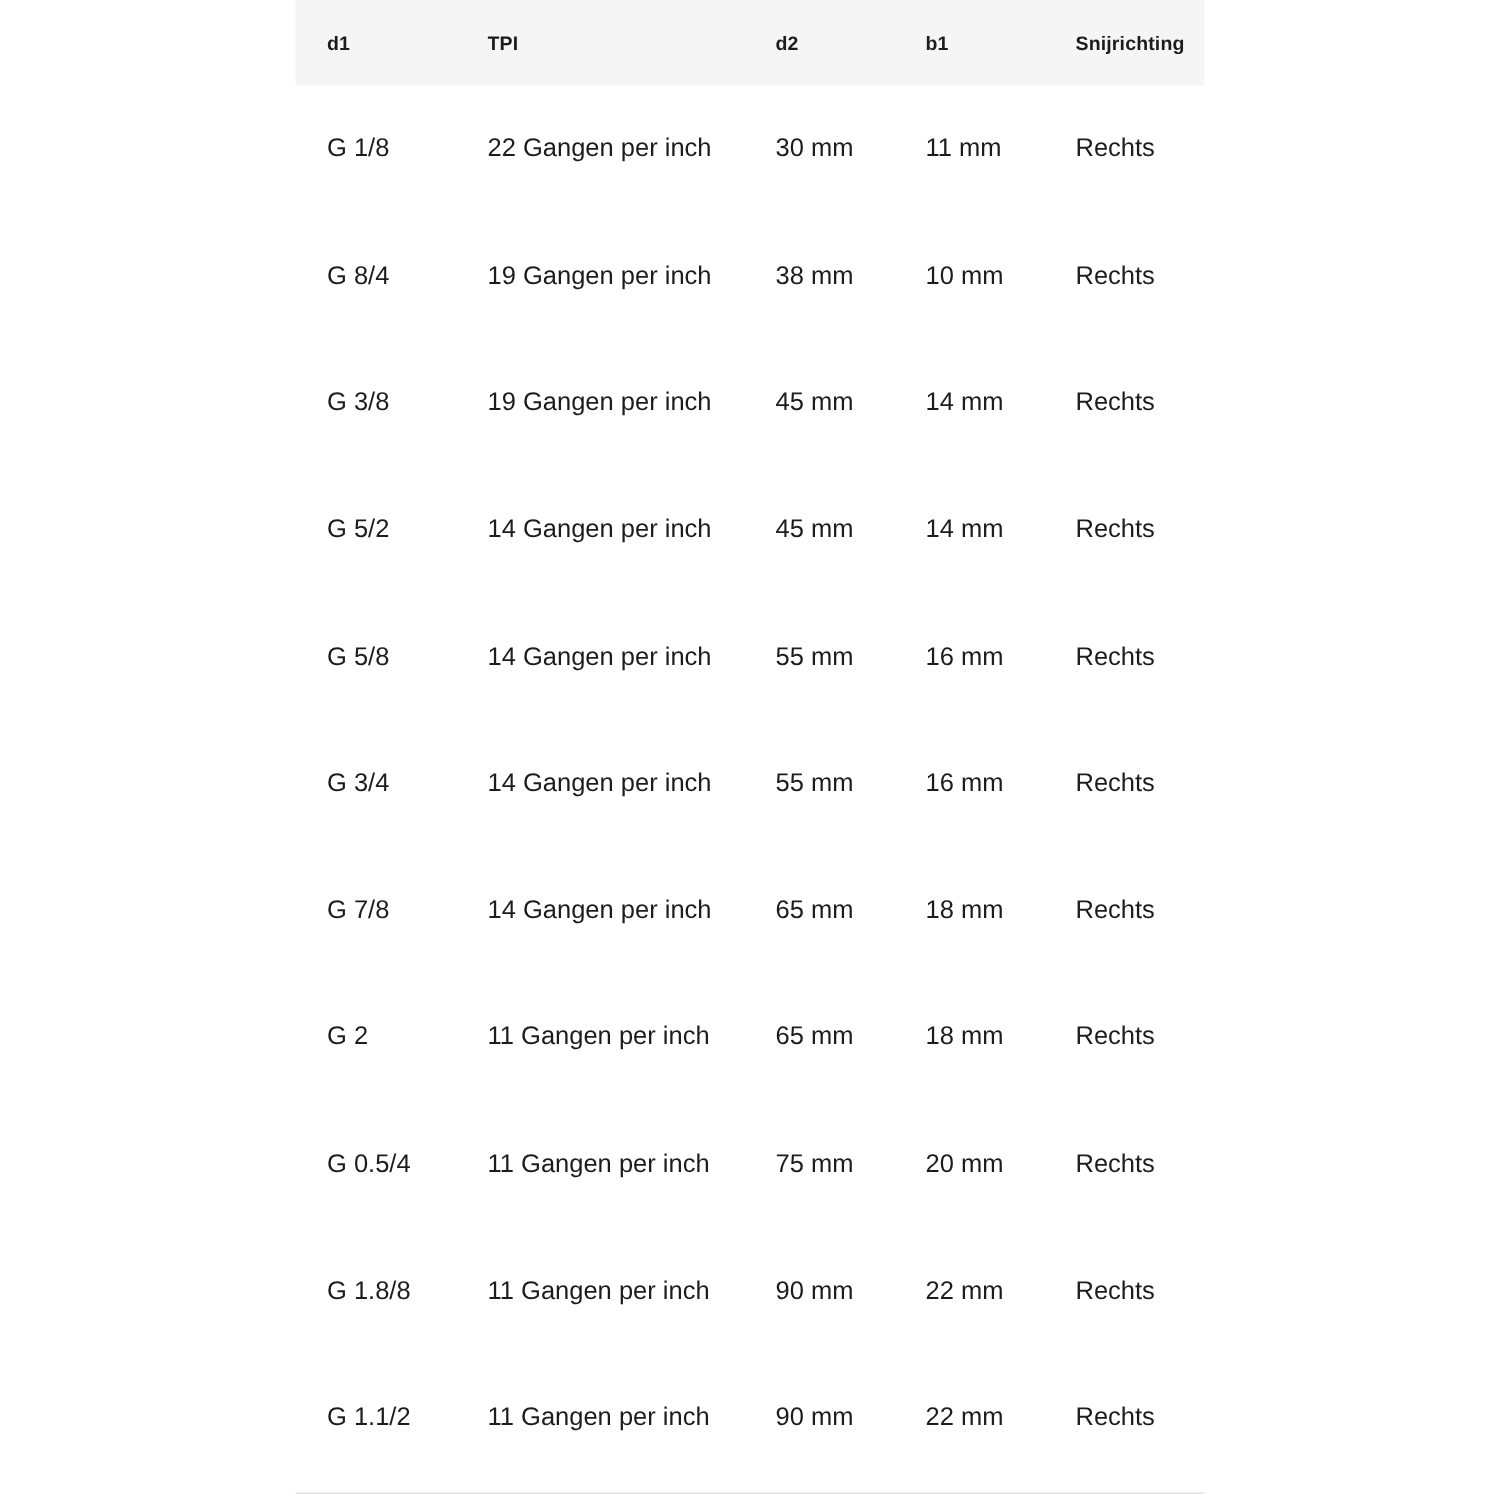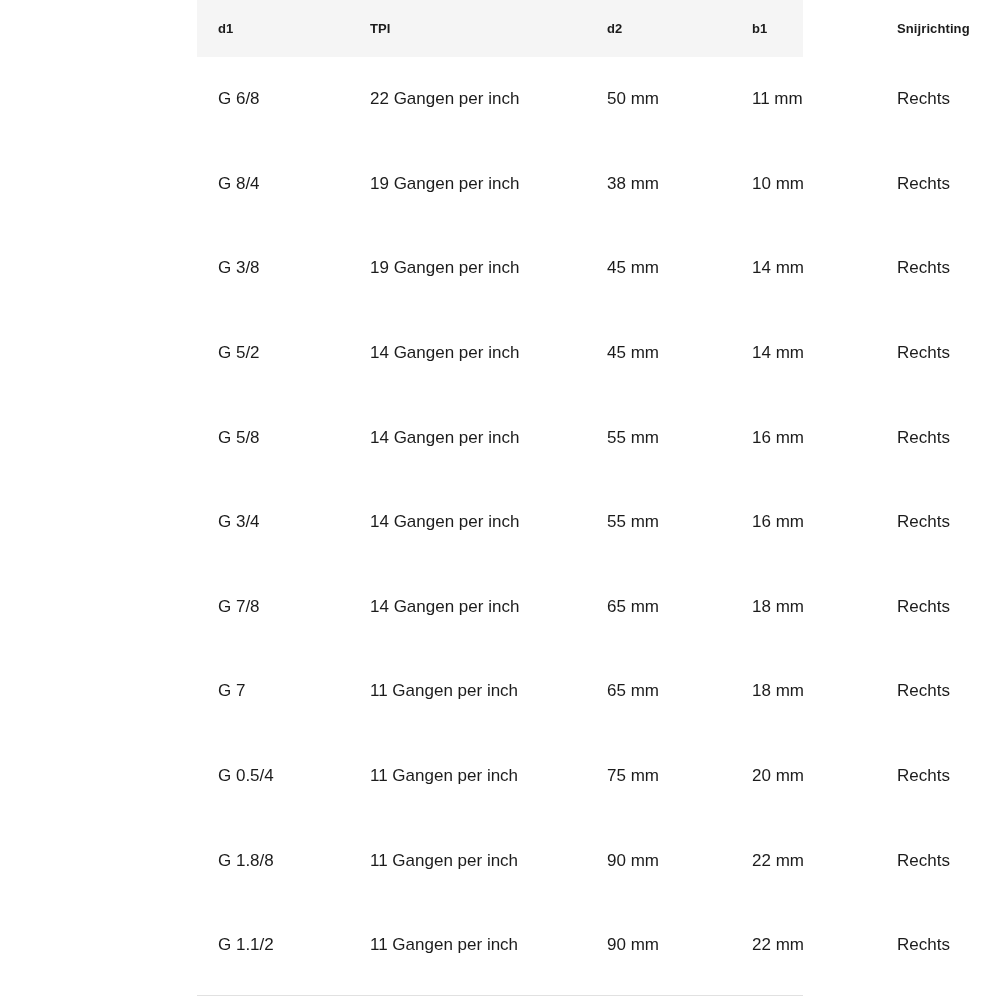--- a/index.html
+++ b/index.html
@@ -9,21 +9,20 @@
     --page-bg:#ffffff;
   }
   *{box-sizing:border-box;margin:0;padding:0;}
   html,body{width:1000px;height:1000px;background:var(--page-bg);
     font-family:"Liberation Sans", sans-serif;color:var(--text);overflow:hidden;}
   .spec-table{width:606px;margin-left:197px;}
   .grid-row{
     display:grid;
     grid-template-columns:128px 192px 100px 100px 86px;
     align-items:center;
-    gap:45px;
   }
   .header-row{
     height:57px;
     background:var(--header-bg);
     font-size:13px;
     font-weight:700;
     letter-spacing:0.1px;
   }
   .body-row{
     height:84.6px;
@@ -46,23 +45,23 @@
   <div class="grid-row header-row">
     <div class="cell">d1</div>
     <div class="cell">TPI</div>
     <div class="cell">d2</div>
     <div class="cell">b1</div>
     <div class="cell">Snijrichting</div>
   </div>
 
   <div>
   <div class="grid-row body-row">
-    <div class="cell">G 6/8</div>
+    <div class="cell">G 1/8</div>
     <div class="cell">22 Gangen per inch</div>
-    <div class="cell">50 mm</div>
+    <div class="cell">30 mm</div>
     <div class="cell">11 mm</div>
     <div class="cell">Rechts</div>
   </div>
 
   <div class="grid-row body-row">
     <div class="cell">G 8/4</div>
     <div class="cell">19 Gangen per inch</div>
     <div class="cell">38 mm</div>
     <div class="cell">10 mm</div>
     <div class="cell">Rechts</div>
@@ -102,21 +101,21 @@
 
   <div class="grid-row body-row">
     <div class="cell">G 7/8</div>
     <div class="cell">14 Gangen per inch</div>
     <div class="cell">65 mm</div>
     <div class="cell">18 mm</div>
     <div class="cell">Rechts</div>
   </div>
 
   <div class="grid-row body-row">
-    <div class="cell">G 7</div>
+    <div class="cell">G 2</div>
     <div class="cell">11 Gangen per inch</div>
     <div class="cell">65 mm</div>
     <div class="cell">18 mm</div>
     <div class="cell">Rechts</div>
   </div>
 
   <div class="grid-row body-row">
     <div class="cell">G 0.5/4</div>
     <div class="cell">11 Gangen per inch</div>
     <div class="cell">75 mm</div>

